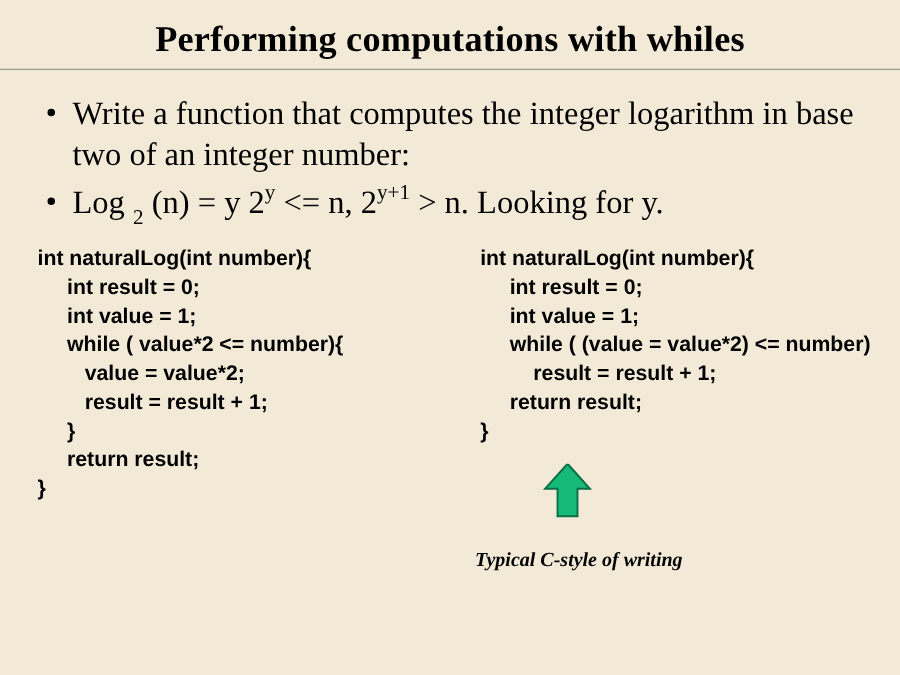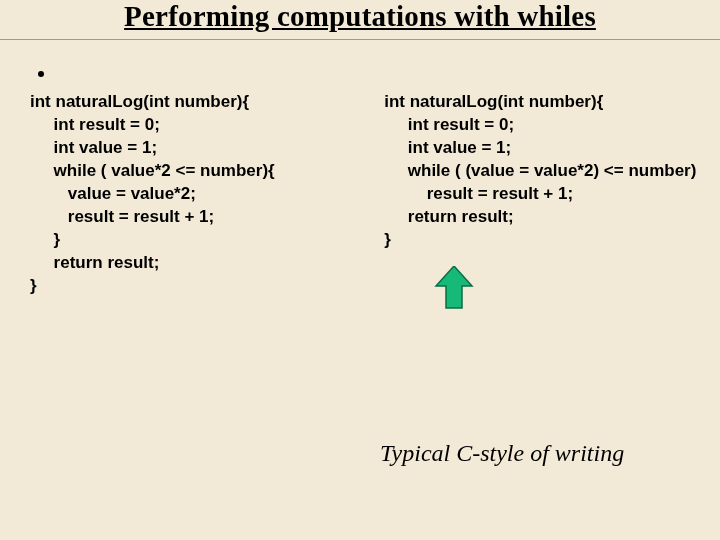--- a/index.html
+++ b/index.html
@@ -14,25 +14,25 @@
   }
   .slide {
     width: 720px;
     height: 540px;
     position: relative;
     box-sizing: border-box;
   }
   .title {
     text-align: center;
     font-size: 29px;
+    padding-top: 16px;
     padding-bottom: 6px;
     border-bottom: 1px solid #999;
     margin: 0 0 18px 0;
     letter-spacing: 0.2px;
-    text-decoration: underline;
   }
   .bullets {
     margin: 0 30px 14px 38px;
     font-size: 26px;
     line-height: 1.28;
   }
   .bullet {
     display: flex;
     align-items: flex-start;
     margin-bottom: 4px;
@@ -63,36 +63,44 @@
   .colL { flex: 1.02; }
   .colR { flex: 1; position: relative; }
   .arrow {
     position: absolute;
     left: 50px;
     top: 175px;
   }
   .arrow svg { display:block; }
   .caption {
     font-style: italic;
-    font-size: 24px;
+    font-size: 16px;
     position: absolute;
     left: 380px;
     top: 440px;
+    font-weight: bold;
   }
 </style>
 </head>
 <body>
 
 <div class="slide">
 
   <h1 class="title">Performing computations with whiles</h1>
 
   <div class="bullets">
     <div class="bullet">
       <span class="dot"></span>
+      <span>Write a function that computes the integer logarithm in base two of an integer number:</span>
+    </div>
+    <div class="bullet">
+      <span class="dot"></span>
+      <span>
+        <span>Log </span><span class="sub">2</span><span> (n) = y   2</span><span class="sup">y</span><span> &lt;= n, 2</span><span class="sup">y+1</span><span> &gt; n. Looking for y.</span>
+      </span>
     </div>
   </div>
 
   <div class="cols">
     <div class="colL">
       <div class="code">int naturalLog(int number){
      int result = 0;
      int value = 1;
      while ( value*2 &lt;= number){
         value = value*2;

